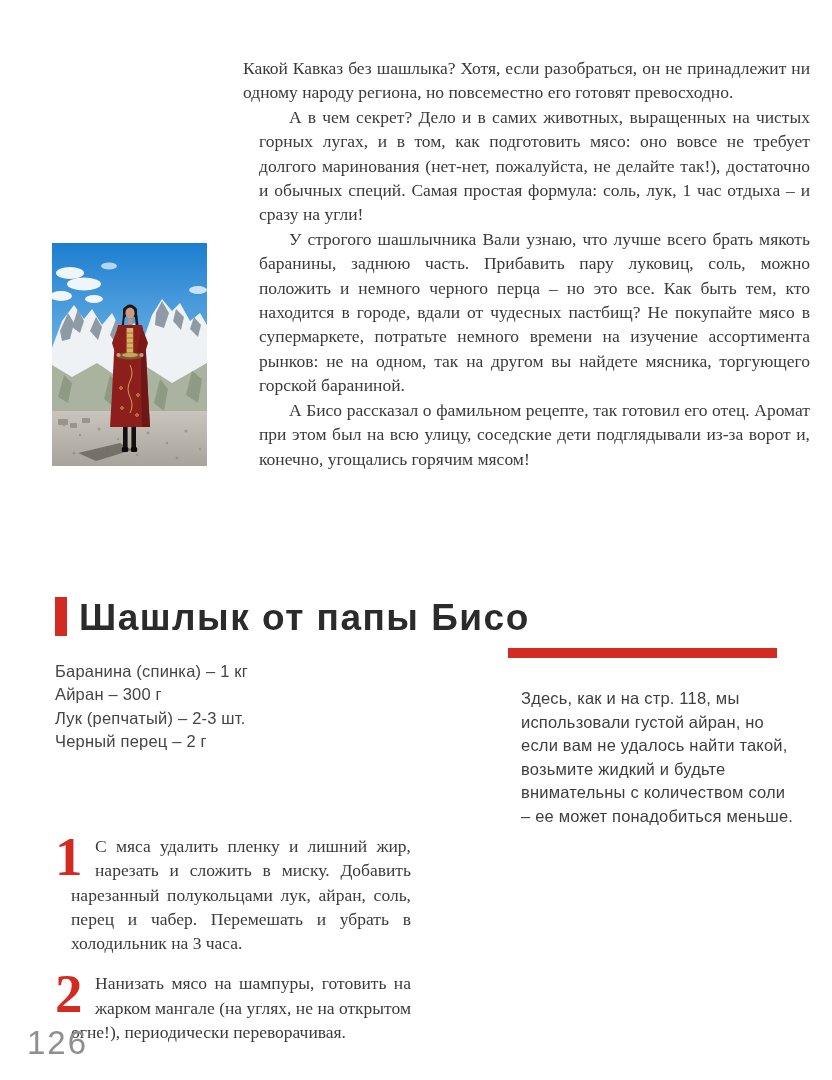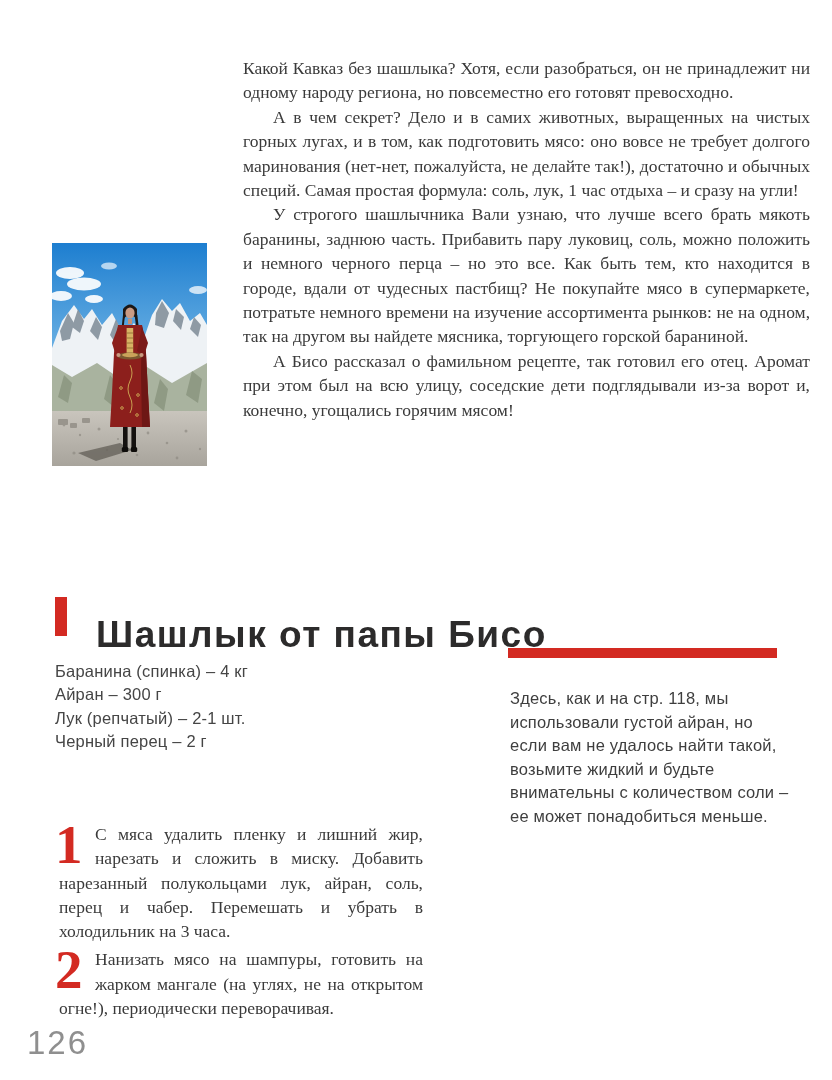--- a/index.html
+++ b/index.html
@@ -21,21 +21,21 @@
     position: absolute;
     left: 243px;
     top: 56px;
     width: 567px;
     font-size: 17.5px;
     line-height: 24.4px;
     text-align: justify;
     color: #3a3a3a;
   }
   .intro-text p { margin: 0; }
-  .intro-text p + p { text-indent: 30px; }
+  .intro-text p + p { text-indent: 30px; margin-left: 16px; }
 
   .photo {
     position: absolute;
     left: 52px;
     top: 243px;
     width: 155px;
     height: 223px;
   }
   .photo svg { display: block; width: 100%; height: 100%; }
 
@@ -48,21 +48,21 @@
     align-items: flex-start;
   }
   .accent-bar-v {
     width: 12px;
     height: 39px;
     background: var(--accent);
     margin-right: 12px;
     flex: 0 0 auto;
   }
   .recipe-title {
-    margin: 17px;
+    margin: 0;
     font-family: "Liberation Sans", "DejaVu Sans", sans-serif;
     font-size: 37px;
     font-weight: 600;
     letter-spacing: 1.5px;
     line-height: 41px;
     color: #2c2b2b;
     white-space: nowrap;
     text-align: center;
   }
 
@@ -92,21 +92,21 @@
   .step-num {
     float: left;
     width: 40px;
     font-family: "Liberation Serif", serif;
     font-weight: bold;
     font-size: 55px;
     line-height: 45px;
     color: var(--accent);
   }
   .step-text {
-    margin: 4px;
+    margin: 16px;
     font-size: 17.5px;
     line-height: 24.3px;
     text-align: justify;
     color: #3a3a3a;
   }
 
   
   .right-col {
     position: absolute;
     left: 508px;
@@ -114,21 +114,21 @@
     width: 286px;
     font-family: "Liberation Sans", "DejaVu Sans", sans-serif;
   }
   .accent-bar-h {
     width: 269px;
     height: 10px;
     background: var(--accent);
     margin: 0 0 29px 0;
   }
   .tip {
-    margin: 0 0 39px 2px;
+    margin: 0 0 39px 13px;
     font-size: 16.5px;
     line-height: 23.6px;
     letter-spacing: 0.2px;
     color: #3e3e3e;
   }
 
   
   .page-number {
     position: absolute;
     left: 27px;
@@ -263,23 +263,23 @@
       </g>
     </svg>
   </figure>
 
   <div class="section-header">
     <div class="accent-bar-v"></div>
     <h1 class="recipe-title">Шашлык от папы Бисо</h1>
   </div>
 
   <ul class="ingredients">
-    <li>Баранина (спинка) – 4 кг</li>
+    <li>Баранина (спинка) – 1 кг</li>
     <li>Айран – 300 г</li>
-    <li>Лук (репчатый) – 2-1 шт.</li>
+    <li>Лук (репчатый) – 2-3 шт.</li>
     <li>Черный перец – 2 г</li>
   </ul>
 
   <div class="steps">
     <div class="step">
       <div class="step-num">1</div>
       <p class="step-text">С мяса удалить пленку и лишний жир, нарезать и сложить в миску. Добавить нарезанный полукольцами лук, айран, соль, перец и чабер. Перемешать и убрать в холодильник на 3 часа.</p>
     </div>
     <div class="step">
       <div class="step-num">2</div>

